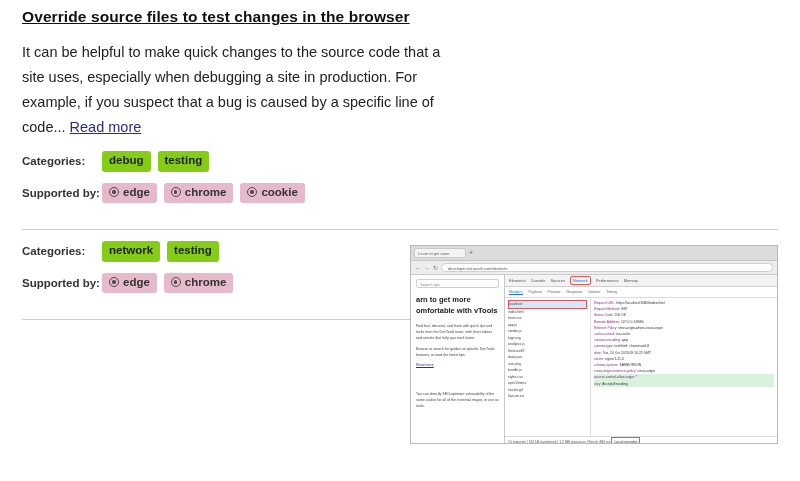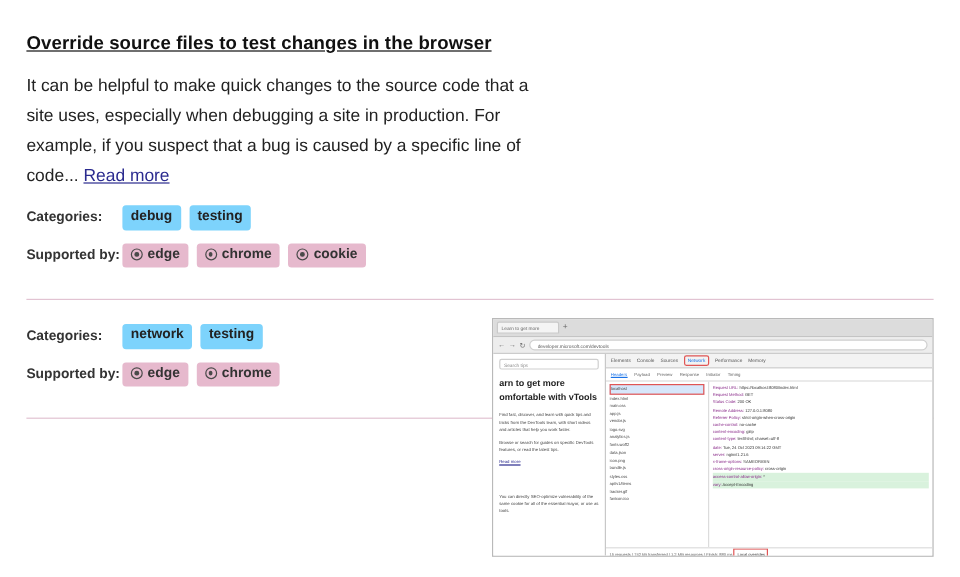--- a/index.html
+++ b/index.html
@@ -17,21 +17,20 @@
   .page {
     position: relative;
     width: 800px;
     height: 481px;
     box-sizing: border-box;
     padding: 0 22px;
   }
   .article {
     position: relative;
     box-sizing: border-box;
-    margin-top: 20px;
   }
   .article-title {
     font-size: 15.5px;
     font-weight: bold;
     text-decoration: underline;
     color: #111111;
     letter-spacing: 0.1px;
     margin: 0;
     padding-top: 8px;
   }
@@ -66,21 +65,21 @@
     flex-wrap: wrap;
   }
   .chip {
     font-size: 11.5px;
     line-height: 1;
     padding: 4px 7px 5px 7px;
     border-radius: 3px;
     white-space: nowrap;
   }
   .chip.cat {
-    background: #7dd3fc;
+    background: #84cc16;
     color: #222222;
   }
   .chip.browser {
     background: #e6b9cd;
     color: #333333;
     display: inline-flex;
     align-items: center;
     gap: 4px;
   }
   .bicon {

